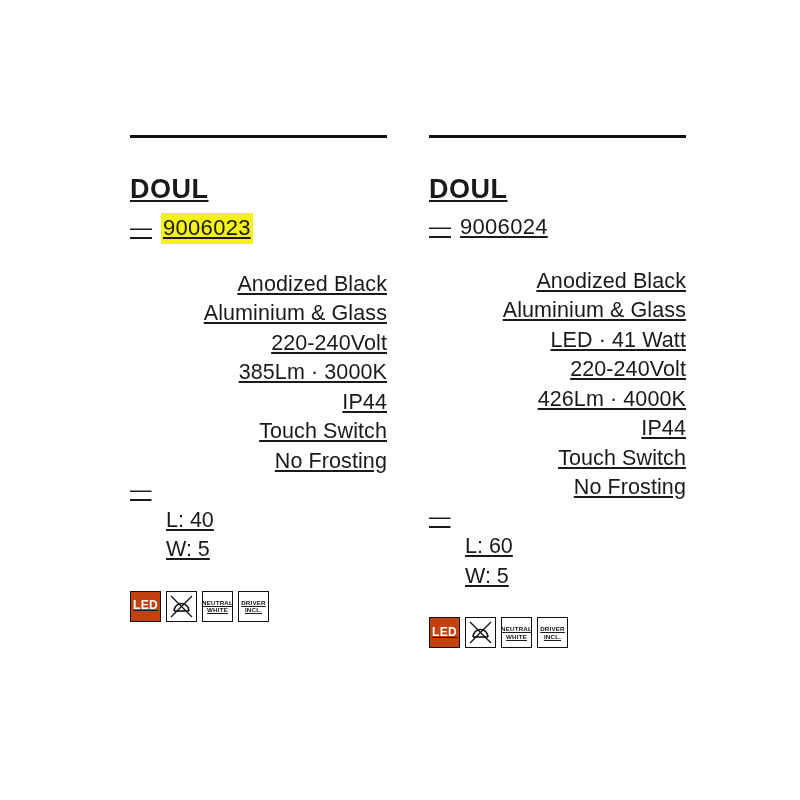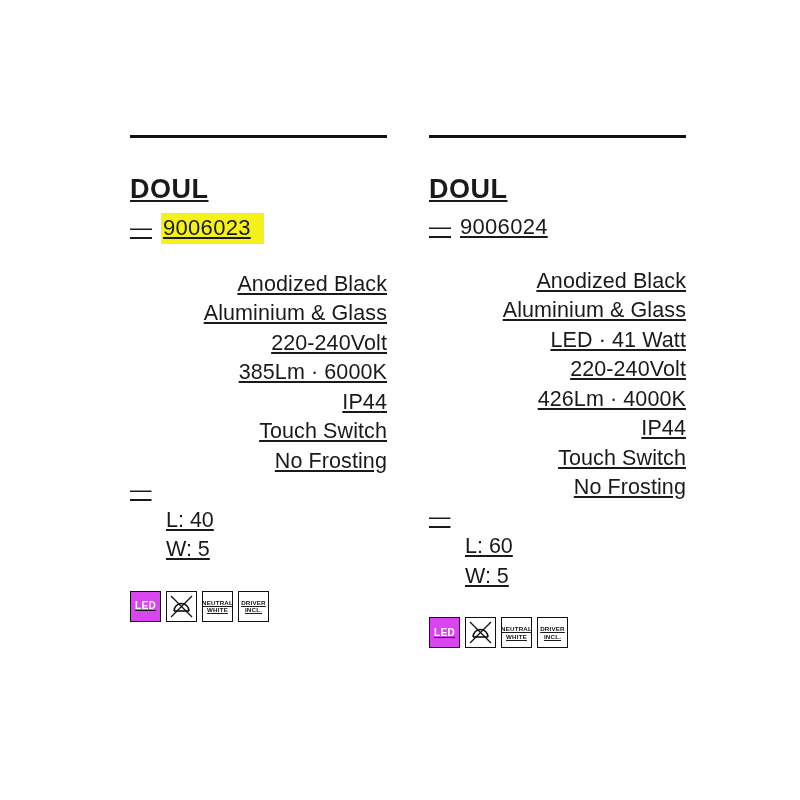--- a/index.html
+++ b/index.html
@@ -55,21 +55,21 @@
   .dash {
     margin-right: 9px;
     font-size: 22px;
   }
   .code {
     font-size: 22px;
     letter-spacing: 0.3px;
   }
   .code.highlight {
     background: #f5f21a;
-    padding: 1px 13px 2px 2px;
+    padding: 1px 2px 2px 2px;
   }
   .specs {
     font-size: 21.5px;
     line-height: 29.5px;
     letter-spacing: 0.1px;
   }
   .specs div {
     white-space: nowrap;
     text-align: right;
   }
@@ -99,24 +99,24 @@
     flex-direction: column;
     font-size: 6.2px;
     font-weight: bold;
     line-height: 7.4px;
     text-align: center;
     letter-spacing: 0.2px;
     background: #ffffff;
     color: #111111;
   }
   .badge.solid {
-    background: #d946ef;
+    background: #c2410c;
     color: #ffffff;
     border-color: #111111;
-    font-size: 10px;
+    font-size: 12px;
     letter-spacing: 0.3px;
   }
   .badge svg {
     display: block;
   }
 </style>
 </head>
 <body>
 
 <div class="sheet">
@@ -126,21 +126,21 @@
       <div class="rule"></div>
       <div class="title">DOUL</div>
       <div class="code-line">
         <span class="dash">—</span>
         <span class="code highlight">9006023</span>
       </div>
       <div class="specs">
         <div>Anodized Black</div>
         <div>Aluminium &amp; Glass</div>
         <div>220-240Volt</div>
-        <div>385Lm · 6000K</div>
+        <div>385Lm · 3000K</div>
         <div>IP44</div>
         <div>Touch Switch</div>
         <div>No Frosting</div>
       </div>
       <div class="spec-dash">—</div>
       <div class="dims">
         <div>L: 40</div>
         <div>W: 5</div>
       </div>
       <div class="badges">

